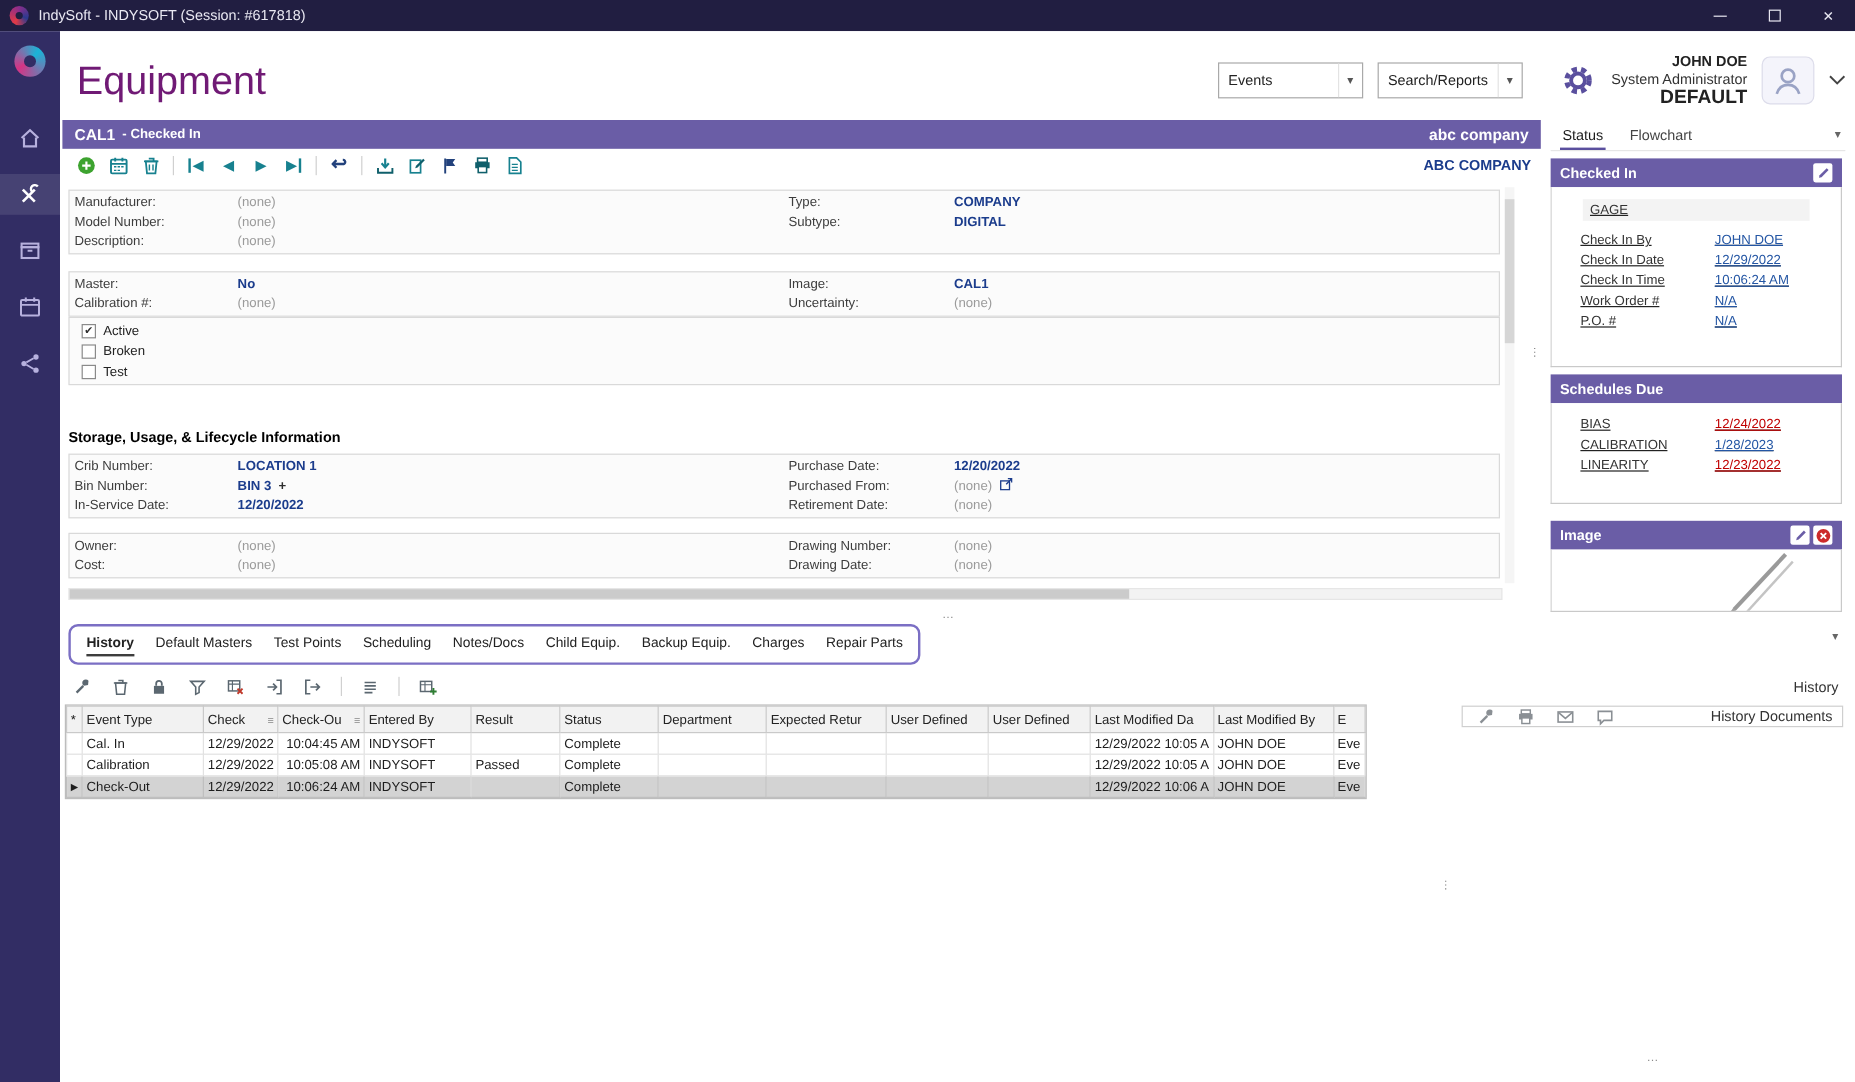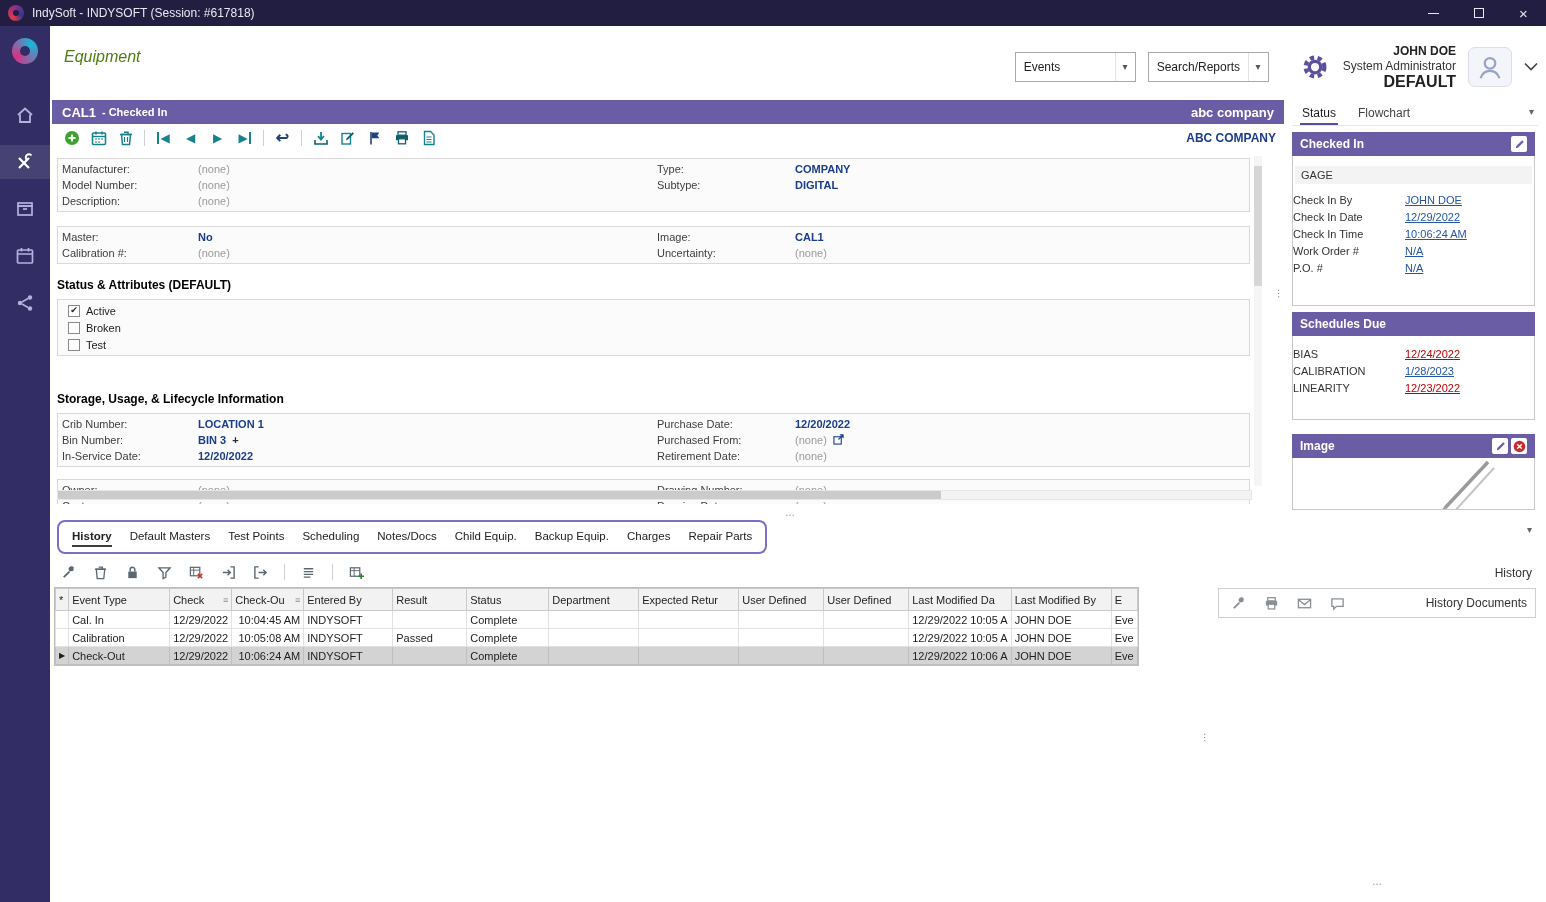--- a/index.html
+++ b/index.html
@@ -21,21 +21,21 @@
   .sidebar { position:absolute; left:0; top:26px; width:50px; bottom:0; background:#322d64; display:flex; flex-direction:column; align-items:center; }
   .side-logo { width:26px; height:26px; border-radius:50%; margin-top:12px; background:conic-gradient(from 40deg,#19b5d8,#d63384 55%,#19b5d8); display:flex; align-items:center; justify-content:center; }
   .side-logo i { width:10px; height:10px; border-radius:50%; background:#322d64; }
   .side-nav { margin-top:34px; display:flex; flex-direction:column; gap:13px; width:100%; }
   .side-item { width:100%; height:34px; display:flex; align-items:center; justify-content:center; color:#b7b1de; }
   .side-item.active { color:#ffffff; background:rgba(255,255,255,0.10); }
   .side-item svg { width:20px; height:20px; }
 
   
   .main { position:absolute; left:50px; top:26px; right:0; bottom:0; background:#fff; }
-  .page-title { position:absolute; left:14px; top:22px; font-size:16px; color:#4d7c0f;font-style:italic; }
+  .page-title { position:absolute; left:14px; top:22px; font-size:33px; color:#701a75; }
   .header-right { position:absolute; right:8px; top:18px; display:flex; align-items:center; gap:12px; }
   .combo { display:flex; align-items:center; width:121px; height:30px; border:1px solid #a9a9a9; background:#fff; font-size:12px; color:#222; }
   .combo .cv { padding-left:8px; }
   .combo .arr { margin-left:auto; width:20px; height:100%; display:flex; align-items:center; justify-content:center; color:#555; font-size:10px; border-left:1px solid #e3e3e3; }
   .gear-btn { margin-left:18px; width:32px; height:32px; display:flex; align-items:center; justify-content:center; }
   .user-block { text-align:right; line-height:15px; }
   .user-name { font-weight:700; font-size:12px; color:#222; }
   .user-role { font-size:12px; color:#333; }
   .user-group { font-weight:700; font-size:16px; color:#222; }
   .avatar { width:44px; height:40px; border-radius:7px; background:#f4f4fb; border:1px solid #dcdcea; display:flex; align-items:center; justify-content:center; }
@@ -79,21 +79,21 @@
   
   .right-pane { position:absolute; left:1242px; top:74px; width:246px; height:412px; overflow:hidden; }
   .sp-tabs { display:flex; gap:18px; padding:4px 0 0 8px; font-size:12px; border-bottom:1px solid #e6e6e6; height:26px; }
   .sp-tab { padding:2px 2px 4px; color:#444; }
   .sp-tab.active { color:#1c1c1c; border-bottom:2px solid #5a4f9e; }
   .sp-caret { position:absolute; right:4px; top:6px; color:#666; font-size:10px; }
   .panel { position:absolute; left:0; width:243px;border-radius:19px; }
   .phead { height:24px; background:#6a5da6; color:#fff; font-weight:700; font-size:12px; display:flex; align-items:center; padding:0 8px; gap:6px; }
   .phead .sp { margin-left:auto; display:flex; gap:3px; }
   .badge { width:16px; height:16px; background:#fff; border-radius:2px; display:flex; align-items:center; justify-content:center; }
-  .pbody { border:1px solid #c9c9c9; border-top:none; background:#fff; padding:6px 0; }
+  .pbody { border:1px solid #c9c9c9; border-top:none; background:#fff; padding:6px 24px;text-decoration:underline; }
   .gage-box { background:#f3f3f3; height:18px; line-height:18px; padding-left:6px; margin:4px 2px 8px; color:#333; }
   .sp-row { display:flex; height:17px; line-height:17px; }
   .sp-row .sl { width:112px; color:#333; }
   .lnk { color:#2456a4; text-decoration:underline; }
   .lnk.red { color:#c00000; }
   .img-body { height:52px; overflow:hidden; position:relative; }
 
   
   .detail { position:absolute; left:2px; top:488px; right:0; bottom:0; }
   .tabstrip { position:absolute; left:5px; top:6px; height:34px; display:inline-flex; align-items:stretch; border:2px solid #7b6fc4; border-radius:8px; background:#fff; padding:0 4px; }
@@ -107,21 +107,21 @@
   .gridwrap { position:absolute; left:3px; top:74px; }
   table.grid { border-collapse:collapse; table-layout:fixed; font-size:11px; outline:1px solid #bdbdbd; }
   .grid th { background:#f2f2f2; border:1px solid #c9c9c9; font-weight:400; text-align:left; padding:0 3px; height:22px; color:#222; overflow:hidden; white-space:nowrap; }
   .grid td { border:1px solid #e2e2e2; padding:0 3px; height:18px; white-space:nowrap; overflow:hidden; color:#1d1d1d; background:#fff; }
   .grid td.rt { text-align:right; }
   .grid tr.selected td { background:#d3d3d3; border-color:#bfbfbf; }
   .th-marker { text-align:center; color:#e07820; font-weight:700; }
   .row-marker { text-align:center; font-size:8px; color:#333; padding:0; }
   .sort-ic { float:right; color:#888; font-size:9px; margin-top:1px; }
 
-  .docs { position:absolute; left:1166px; top:74px; width:318px; height:30px; border:1px solid #cfcfcf; background:#fff; display:flex; align-items:center; padding:0 8px; gap:10px; }
+  .docs { position:absolute; left:1166px; top:74px; width:318px; height:18px; border:1px solid #cfcfcf; background:#fff; display:flex; align-items:center; padding:0 8px; gap:10px; }
   .docs svg { width:15px; height:15px; }
   .docs-label { margin-left:auto; font-size:12px; color:#333; }
   .split-v2 { position:absolute; left:1150px; top:218px; color:#8a8a8a; font-size:10px; transform:rotate(90deg); }
   .split-h2 { position:absolute; left:1320px; top:362px; color:#8a8a8a; font-size:10px; letter-spacing:1px; }
 </style>
 </head>
 <body>
 
 <div class="window">
 
@@ -337,21 +337,20 @@
           <span class="v-data">CAL1</span>
         </div>
         <div class="frow">
           <span class="lbl">Calibration #:</span>
           <span class="v-muted">(none)</span>
           <span class="lbl">Uncertainty:</span>
           <span class="v-muted">(none)</span>
         </div>
       </div>
 
-      <div class="sect-title">Status &amp; Attributes (DEFAULT)</div>
 
       <div class="fgroup">
         <div class="cbrow">
           <span class="cb">
               <span>✔</span>
             </span>
           <span>Active</span>
         </div>
         <div class="cbrow">
           <span class="cb"></span>

